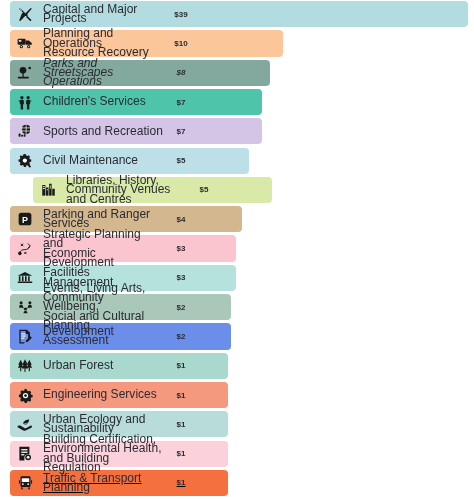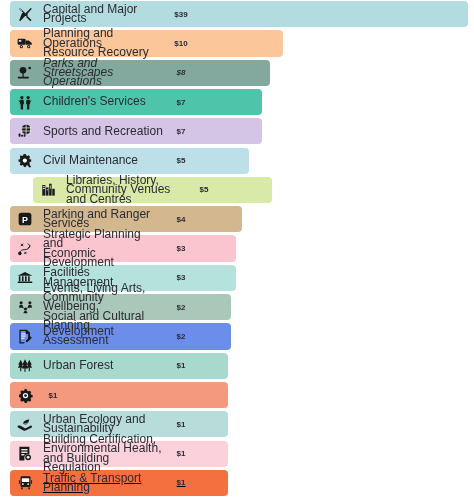--- a/index.html
+++ b/index.html
@@ -339,20 +339,23 @@
       <div class="bar" style="width: 218px; background: rgb(244, 152, 126);"></div>
       <div class="plate" style="width: 190px; background: rgb(251, 220, 207);"></div>
       <div class="rowcontent" style="width: 190px;">
         <span class="icon">
           <svg width="15" height="15" viewBox="0 0 24 24" fill="currentColor">
             <path d="M12 1.5l2.1.5.5 2.4 2 .9 2.2-1.1 2.4 2.4-1.1 2.2.9 2 2.4.5v3.4l-2.4.5-.9 2 1.1 2.2-2.4 2.4-2.2-1.1-2 .9-.5 2.4h-3.4l-.5-2.4-2-.9-2.2 1.1-2.4-2.4 1.1-2.2-.9-2L1.5 14v-3.4l2.4-.5.9-2L3.7 5.9l2.4-2.4 2.2 1.1 2-.9.5-2.4L12 1.5z"></path>
             <circle cx="12" cy="12" r="4.2" fill="#fff"></circle>
             <circle cx="12" cy="12" r="2.2"></circle>
           </svg>
         </span>
+        <div class="label">
+          <div>Engineering Services</div>
+        </div>
         <div class="value">$1</div>
       </div>
     </div>
     <div class="row" style="top: 411.2px; height: 26.3px;">
       <div class="bar" style="width: 218px; background: rgb(183, 220, 217);"></div>
       <div class="plate" style="width: 190px; background: rgb(221, 238, 236);"></div>
       <div class="rowcontent" style="width: 190px;">
         <span class="icon">
           <svg width="16" height="13" viewBox="0 0 26 20" fill="currentColor">
             <path d="M20 2c-5 0-9 2.5-10.5 6.5 3 .6 6.5-.6 8.4-2.6-1.2 2.4-3.6 4-6.6 4.4C13.8 12 18.5 9.5 20 2z"></path>

